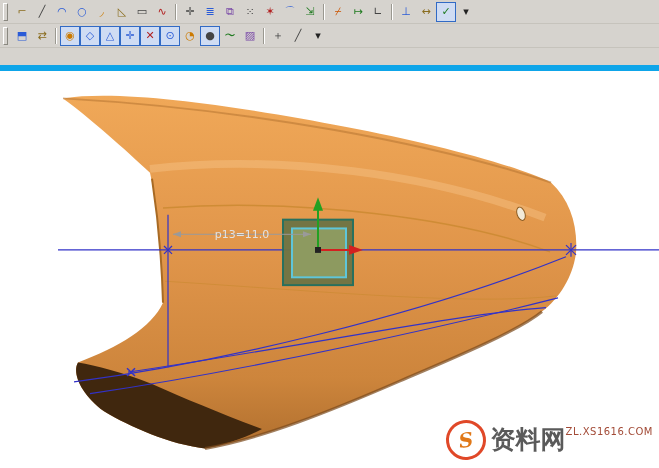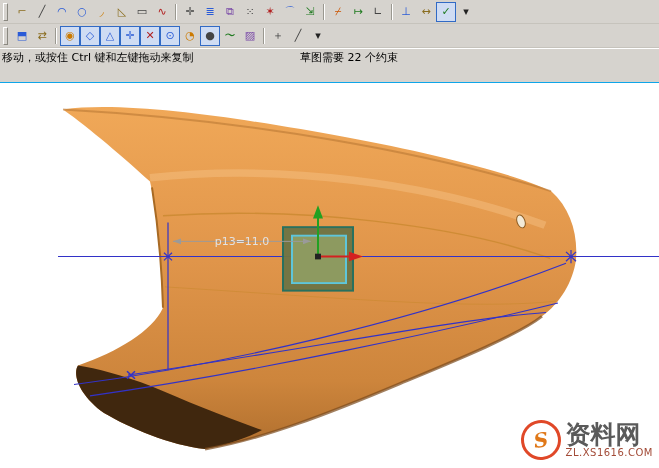--- a/index.html
+++ b/index.html
@@ -32,36 +32,36 @@
   .tb-btn.active{background:#cfdcf3;border:1px solid #316ac5;}
   .status-bar{
     height:16px;flex:0 0 16px;position:relative;
     font-size:11px;color:#000;background:#d6d3ce;
     border-top:1px solid #ffffff;
   }
   .status-left{position:absolute;left:2px;top:1px;white-space:nowrap;}
   .status-center{position:absolute;left:300px;top:1px;white-space:nowrap;}
   .viewport{
     flex:1;position:relative;background:#ffffff;
-    border-top:1px solid #0ea5e9;overflow:hidden;margin-top:17px;
+    border-top:6px solid #0ea5e9;overflow:hidden;margin-top:17px;
   }
   .viewport svg{display:block;width:100%;height:100%;}
   .watermark{
     position:absolute;right:6px;bottom:8px;
     display:flex;align-items:center;gap:5px;
   }
   .wm-logo{
     width:34px;height:34px;flex:0 0 34px;
     border:3px solid #e04828;border-radius:50%;
     display:flex;align-items:center;justify-content:center;
     font-family:"DejaVu Serif","Liberation Serif",serif;
     font-style:italic;font-weight:bold;font-size:20px;color:#e07818;
     transform:rotate(-8deg);background:rgba(255,255,255,0.55);
   }
-  .wm-text{display:flex;flex-direction:column;align-items:flex-start;line-height:1.05;}
+  .wm-text{display:flex;flex-direction:row;align-items:flex-start;line-height:1.05;}
   .wm-title{
     font-size:25px;font-weight:bold;color:#5a5a5a;
     text-shadow:1px 1px 0 #ffffff,-1px -1px 0 #ffffff;
   }
   .wm-url{font-size:10px;color:#a24a36;letter-spacing:0.5px;}
 </style>
 </head>
 <body>
 
 <div class="app">
@@ -182,24 +182,20 @@
         <span style="color: rgb(68, 68, 68);">＋</span>
       </button>
       <button class="tb-btn" title="sketch-divide">
         <span style="color: rgb(68, 68, 68);">╱</span>
       </button>
       <button class="tb-btn" title="toolbar-options-row2">
         <span style="color: rgb(34, 34, 34);">▾</span>
       </button>
     </div>
 
-  <div class="status-bar">
-    <span class="status-left">移动，或按住 Ctrl 键和左键拖动来复制</span>
-    <span class="status-center">草图需要 22 个约束</span>
-  </div>
 
   <div class="viewport">
     <svg viewBox="0 0 659 406" preserveAspectRatio="none">
       <defs>
         <linearGradient id="bodyGrad" x1="0" y1="0" x2="0" y2="1">
           <stop offset="0" stop-color="#f0a858"></stop>
           <stop offset="0.45" stop-color="#e0954a"></stop>
           <stop offset="0.8" stop-color="#cd853c"></stop>
           <stop offset="1" stop-color="#b06f2e"></stop>
         </linearGradient>

